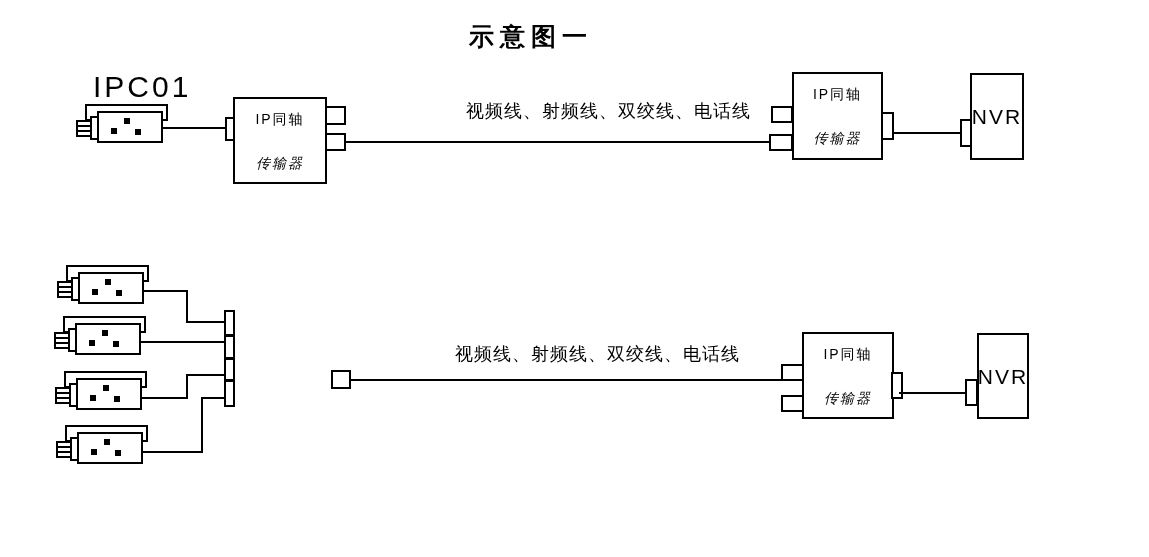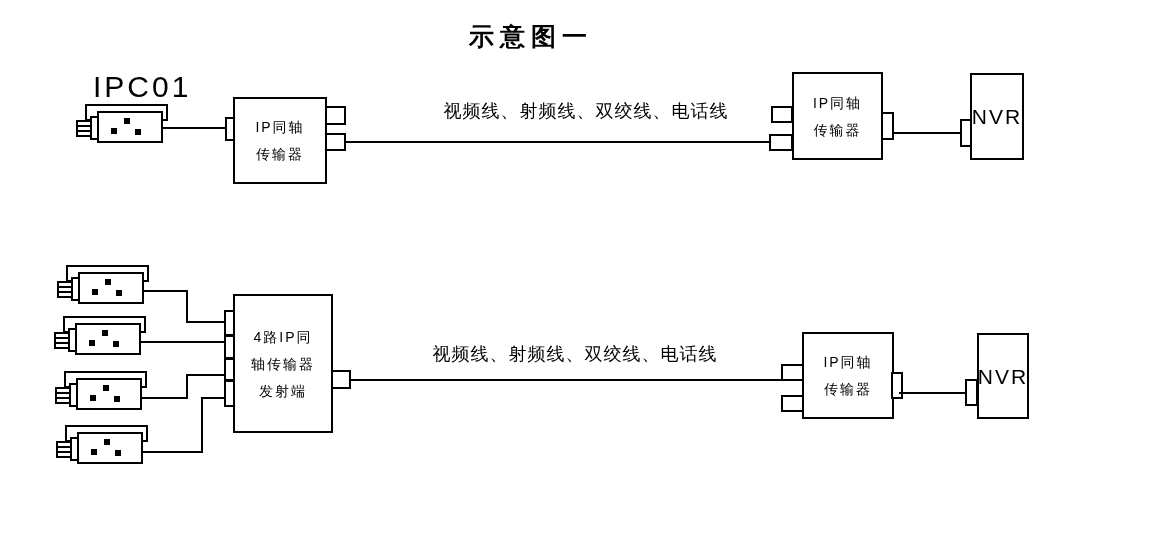--- a/index.html
+++ b/index.html
@@ -8,28 +8,28 @@
     font-family:"Liberation Sans","DejaVu Sans",sans-serif;color:#000;
     overflow:hidden;
   }
   .wire{position:absolute;background:#000;}
   .box{
     position:absolute;border:2px solid #000;background:#fff;
     box-sizing:border-box;display:flex;flex-direction:column;
     align-items:center;justify-content:center;text-align:center;
   }
   .box .bline{font-size:14px;letter-spacing:2px;line-height:1;white-space:nowrap;}
-  .box .bline + .bline{margin-top:13px;}
+  .box .bline + .bline{margin-top:30px;font-style:italic;}
   .port{position:absolute;border:2px solid #000;background:#fff;box-sizing:border-box;}
   .titlebar{
     position:absolute;left:0;top:20px;width:100%;text-align:center;
     font-size:25px;font-weight:600;letter-spacing:6px;
   }
   .devlabel{position:absolute;font-size:30px;letter-spacing:3px;white-space:nowrap;}
-  .cablelabel{position:absolute;width:330px;text-align:center;font-size:18px;
+  .cablelabel{position:absolute;width:330px;text-align:right;font-size:18px;
     letter-spacing:1px;white-space:nowrap;}
   .nvrbox .bline{font-size:21px;letter-spacing:2px;}
   
   .camera{position:absolute;width:94px;height:48px;}
   .cam-bracket{position:absolute;left:9px;top:1px;width:83px;height:17px;
     border:2px solid #000;box-sizing:border-box;}
   .cam-prong{position:absolute;left:0;width:16px;height:7px;border:2px solid #000;
     background:#fff;box-sizing:border-box;}
   .cam-flange{position:absolute;left:14px;top:13px;width:9px;height:24px;
     border:2px solid #000;background:#fff;box-sizing:border-box;}
@@ -142,25 +142,20 @@
   <div class="wire" style="left:186px;top:374px;width:40px;height:2px"></div>
 
   <div class="wire" style="left:141px;top:451px;width:62px;height:2px"></div>
   <div class="wire" style="left:201px;top:397px;width:2px;height:56px"></div>
   <div class="wire" style="left:201px;top:397px;width:26px;height:2px"></div>
 
   <div class="port" style="left:224px;top:310px;width:11px;height:26px"></div>
   <div class="port" style="left:224px;top:335px;width:11px;height:24px"></div>
   <div class="port" style="left:224px;top:358px;width:11px;height:23px"></div>
   <div class="port" style="left:224px;top:380px;width:11px;height:27px"></div>
-  <div class="box" style="left:233px;top:294px;width:100px;height:139px">
-    <div class="bline">4路IP同</div>
-    <div class="bline">轴传输器</div>
-    <div class="bline">发射端</div>
-  </div>
   <div class="port" style="left:331px;top:370px;width:20px;height:19px"></div>
 
   <div class="wire" style="left:350px;top:379px;width:453px;height:2px"></div>
   <div class="cablelabel" style="left:410px;top:342px">视频线、射频线、双绞线、电话线</div>
 
   <div class="port" style="left:781px;top:364px;width:23px;height:17px"></div>
   <div class="port" style="left:781px;top:395px;width:23px;height:17px"></div>
   <div class="box" style="left:802px;top:332px;width:92px;height:87px">
     <div class="bline">IP同轴</div>
     <div class="bline">传输器</div>

